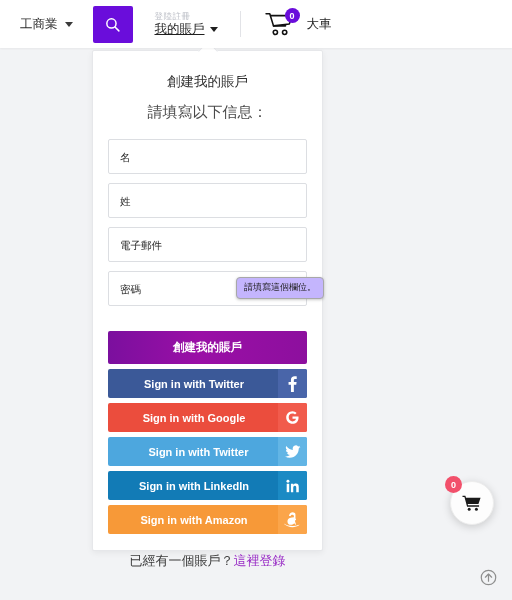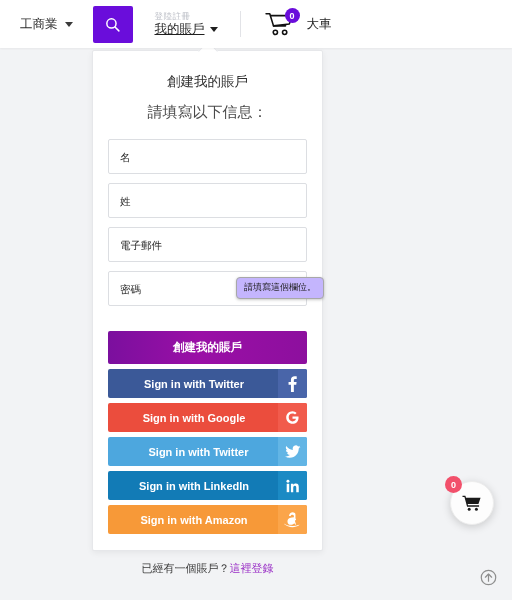--- a/index.html
+++ b/index.html
@@ -262,23 +262,23 @@
   .tw   { background: #4da7de; padding-left: 9px; }
   .li   { background: #127bb6; }
   .amz  { background: #f79938; }
   .fb   .social-icon { background:#4965a9; }
   .goog .social-icon { background:#f15b4c; }
   .tw   .social-icon { background:#62b5e5; }
   .li   .social-icon { background:#1b8ac4; }
   .amz  .social-icon { background:#fba54a; }
 
   .signin-note {
-    margin-top: 27px;
+    margin-top: 18px;
     text-align: center;
-    font-size: 11px;
+    font-size: 13px;
     color: #3b3b3b;
   }
   .signin-link {
     color: #9a2fc6;
     text-decoration: none;
     cursor: pointer;
   }
 
   
   .float-cart {

